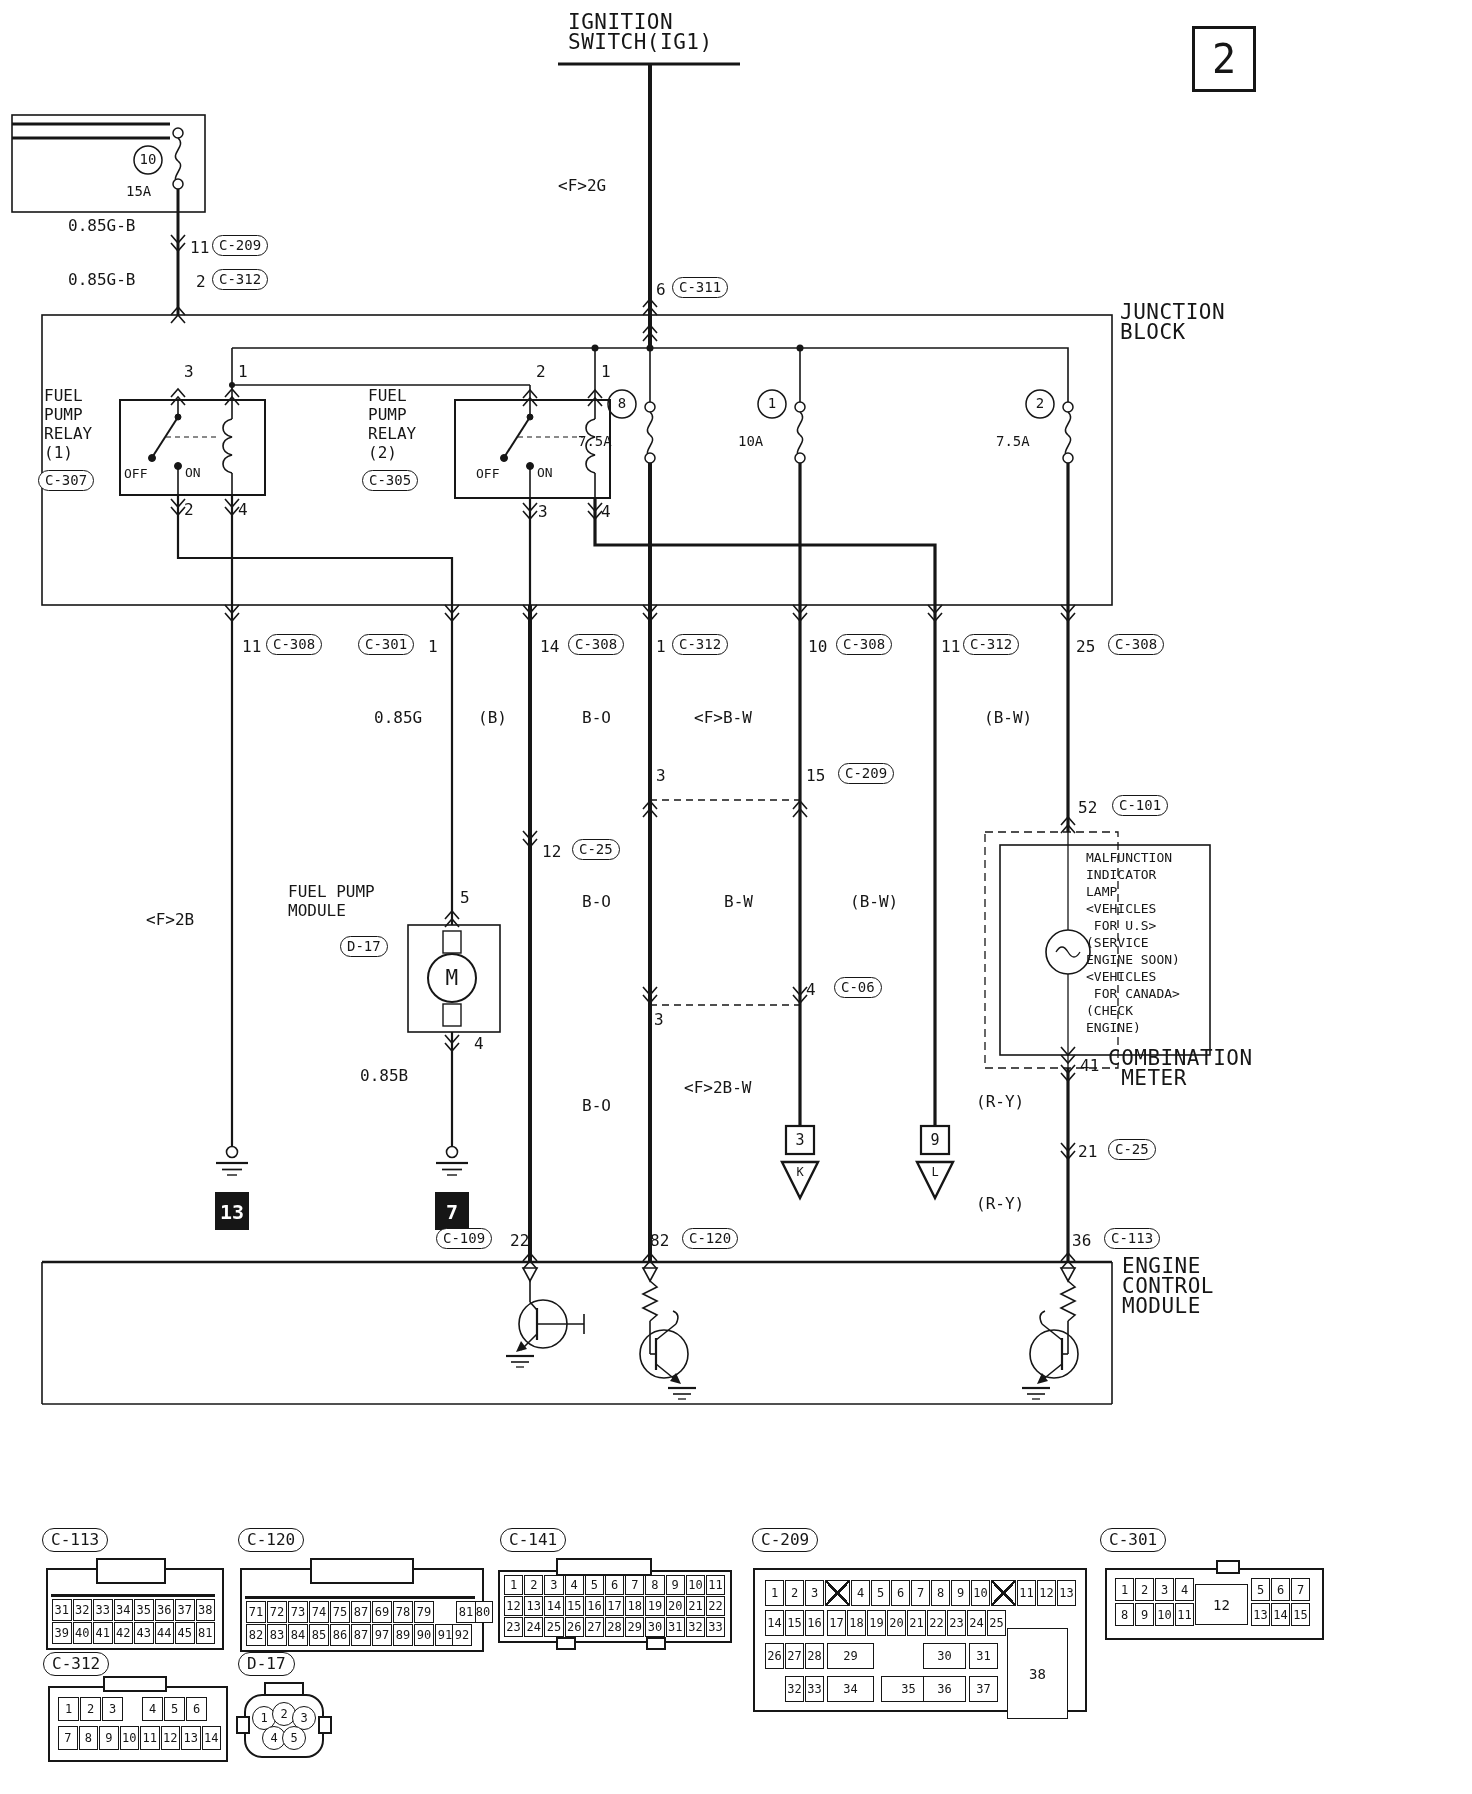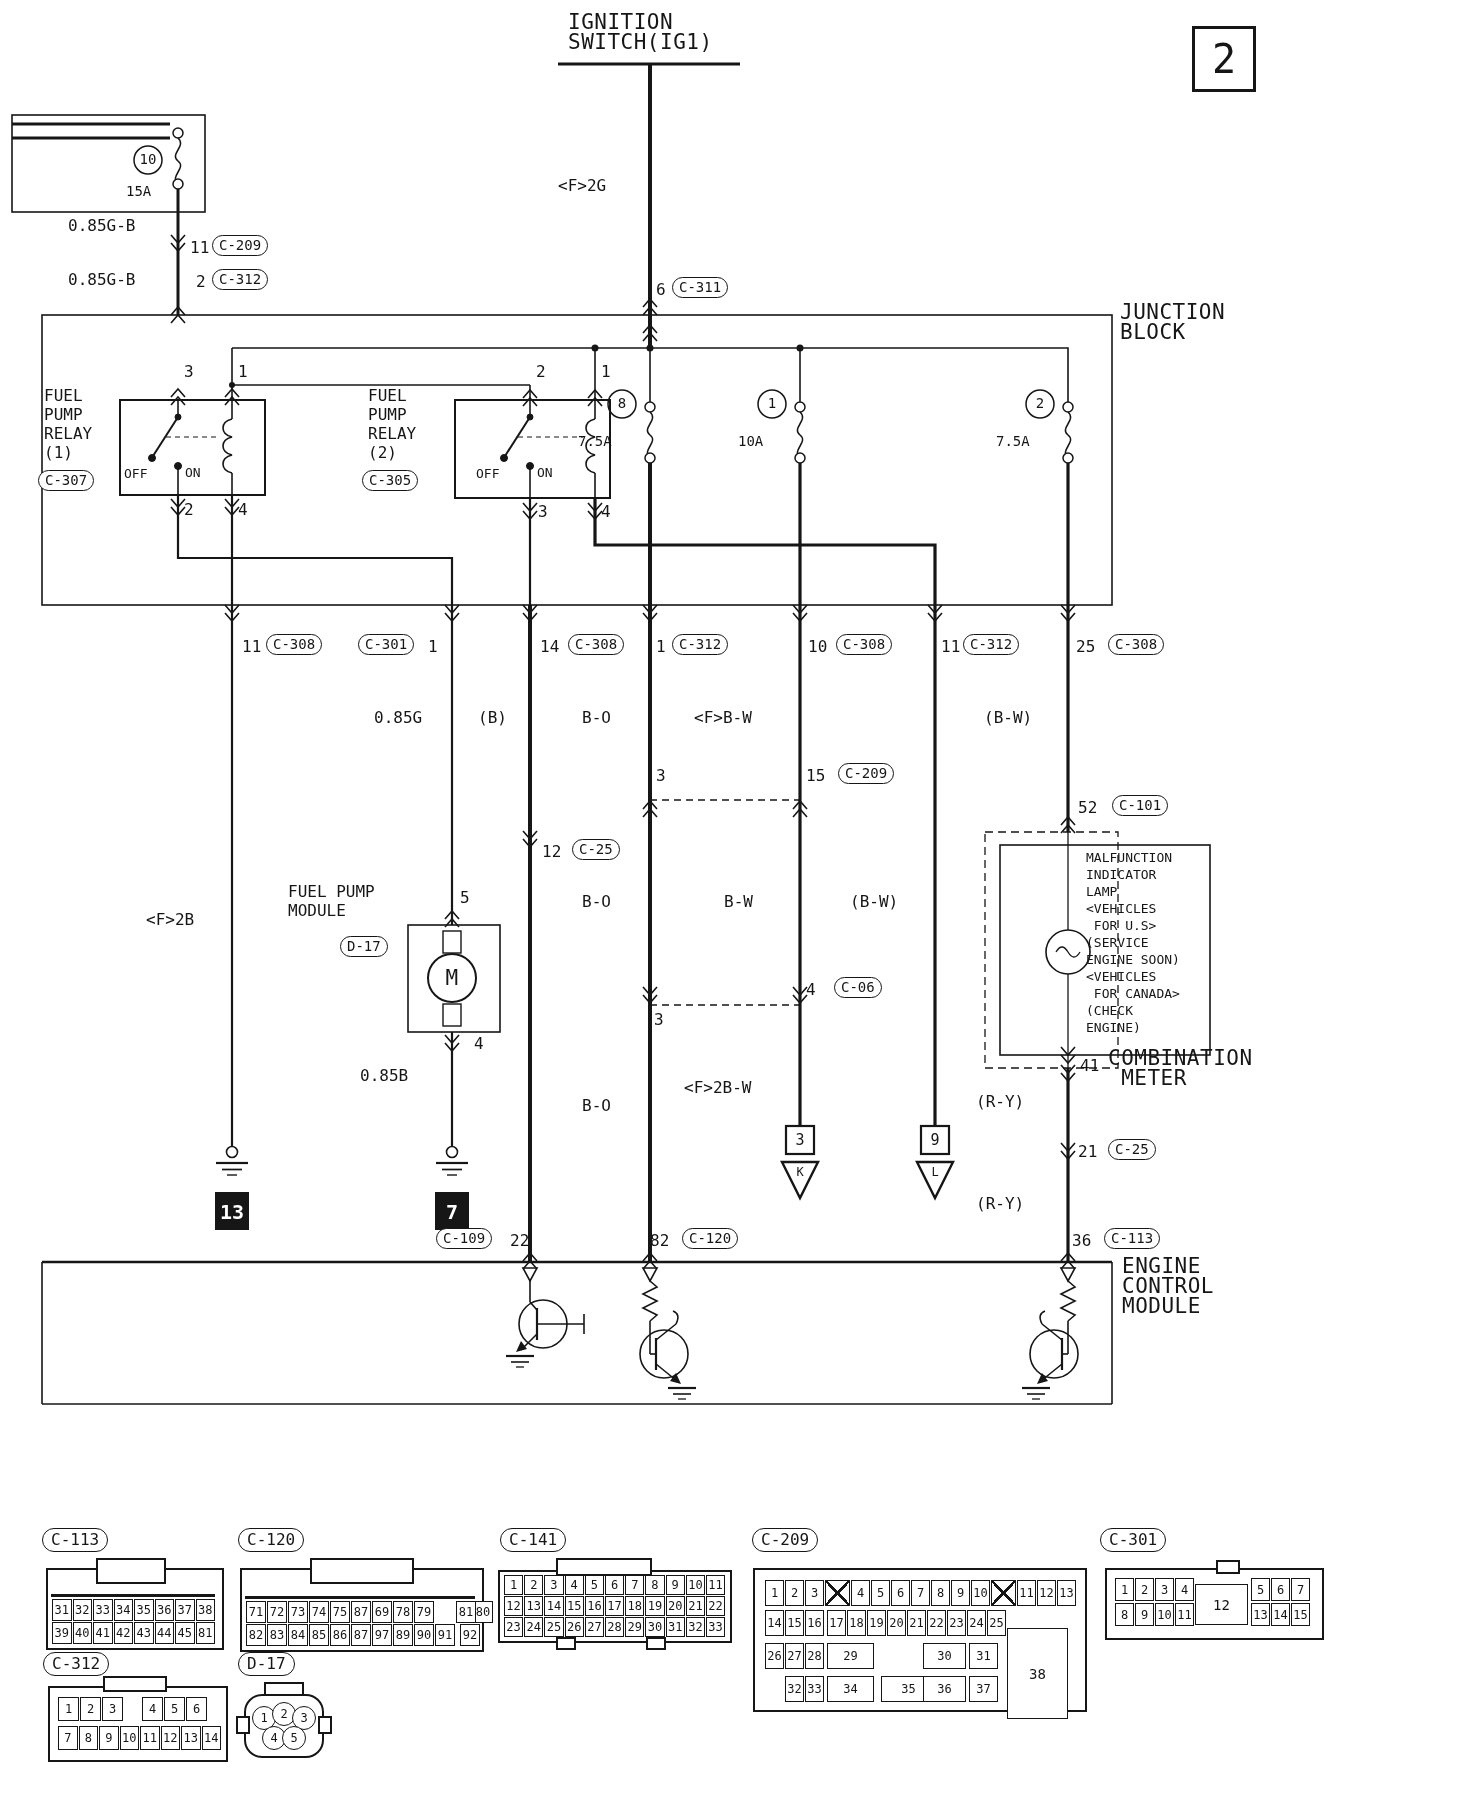--- a/index.html
+++ b/index.html
@@ -467,21 +467,21 @@
         <div class="cell" style="left:4px;top:54px;width:18px;height:20px;">82</div>
         <div class="cell" style="left:25px;top:54px;width:18px;height:20px;">83</div>
         <div class="cell" style="left:46px;top:54px;width:18px;height:20px;">84</div>
         <div class="cell" style="left:67px;top:54px;width:18px;height:20px;">85</div>
         <div class="cell" style="left:88px;top:54px;width:18px;height:20px;">86</div>
         <div class="cell" style="left:109px;top:54px;width:18px;height:20px;">87</div>
         <div class="cell" style="left:130px;top:54px;width:18px;height:20px;">97</div>
         <div class="cell" style="left:151px;top:54px;width:18px;height:20px;">89</div>
         <div class="cell" style="left:172px;top:54px;width:18px;height:20px;">90</div>
         <div class="cell" style="left:193px;top:54px;width:18px;height:20px;">91</div>
-        <div class="cell" style="left:218px;top:54px;width:18px;height:20px;">92</div>
+        <div class="cell" style="left:210px;top:54px;width:18px;height:20px;">92</div>
       </div>
     </div>
 <div class="conn" id="c141" style="left:498px;top:1526px;">
       <div class="covalbig" style="left:2px;top:2px;">C-141</div>
       <div class="cbox" style="left:0px;top:44px;width:230px;height:69px;">
         <div class="cell" style="left:4px;top:3px;width:17.2px;height:18px;">1</div>
         <div class="cell" style="left:24.2px;top:3px;width:17.2px;height:18px;">2</div>
         <div class="cell" style="left:44.4px;top:3px;width:17.2px;height:18px;">3</div>
         <div class="cell" style="left:64.6px;top:3px;width:17.2px;height:18px;">4</div>
         <div class="cell" style="left:84.8px;top:3px;width:17.2px;height:18px;">5</div>

